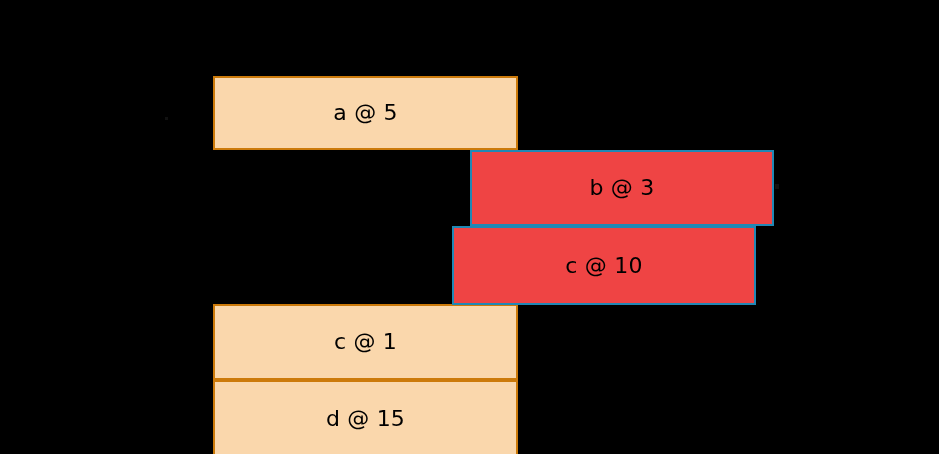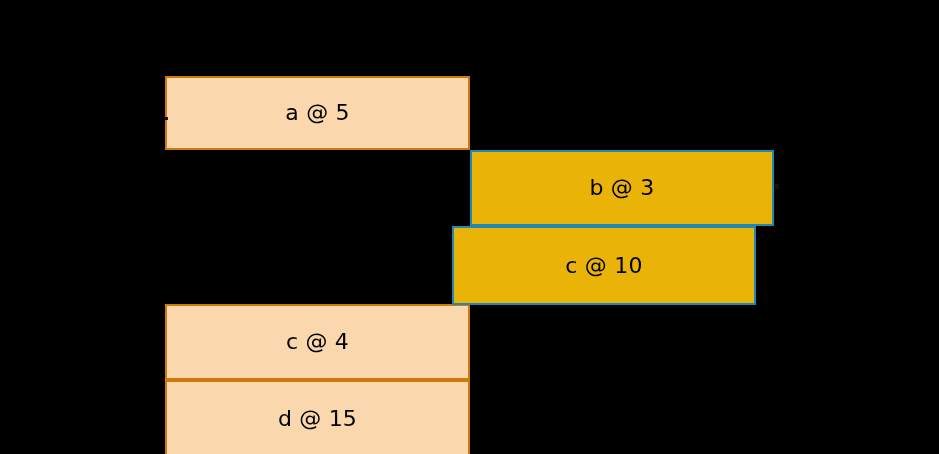--- a/index.html
+++ b/index.html
@@ -29,40 +29,41 @@
     color: #000000;
     font-size: 22px;
     font-family: "DejaVu Sans", sans-serif;
     letter-spacing: 0.2px;
     line-height: 1;
     white-space: nowrap;
   }
   .node.orange {
     background: #FAD7AC;
     border: 2px solid #CC7A0A;
+    margin-left: 48px;
   }
   .node.blue {
-    background: #eab308;
+    background: #ef4444;
     border: 2px solid #2088B5;
   }
   .tick {
     position: absolute;
     background: #111111;
   }
   .tick.left  { width: 3px; height: 3px; }
   .tick.right { width: 4px; height: 5px; }
 </style>
 </head>
 <body>
 
 <div id="canvas" style="width: 939px; height: 454px; background: rgb(0, 0, 0);">
 
   <div class="node orange" style="left: 165px; top: 76px; width: 305px; height: 74px;">a @ 5</div>
 
-  <div class="node orange" style="left: 165px; top: 304px; width: 305px; height: 76px;">c @ 4</div>
+  <div class="node orange" style="left: 165px; top: 304px; width: 305px; height: 76px;">c @ 1</div>
 
   <div class="node orange" style="left: 165px; top: 380px; width: 305px; height: 78px;">d @ 15</div>
 
   <div class="node blue" style="left: 470px; top: 150px; width: 304px; height: 76px;">b @ 3</div>
 
   <div class="node blue" style="left: 452px; top: 226px; width: 304px; height: 79px;">c @ 10</div>
 
   <div class="tick left" style="left: 165px; top: 117px;"></div>
   <div class="tick right" style="left: 775px; top: 184px;"></div>
 

